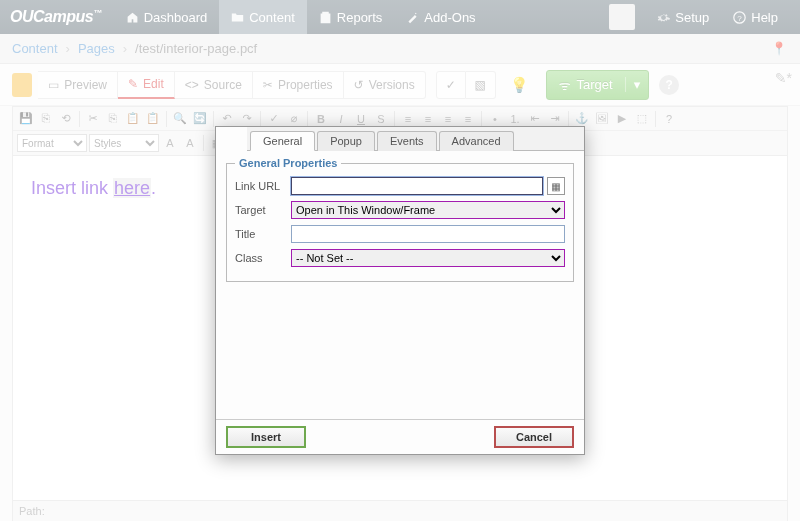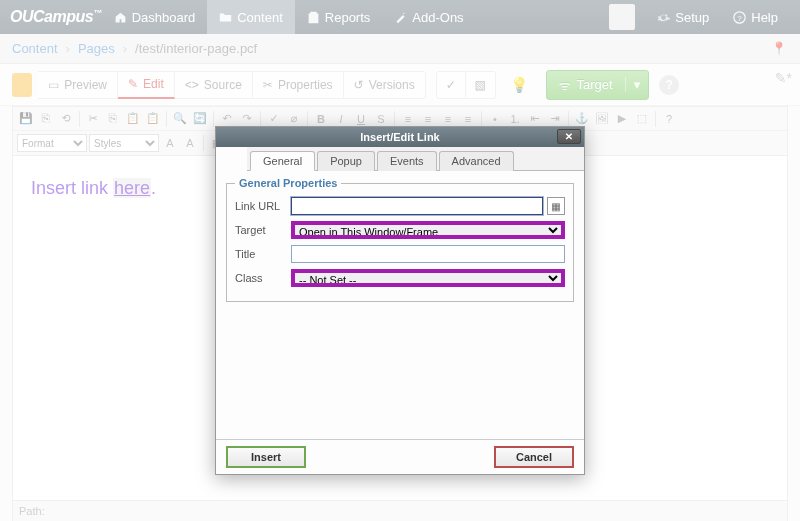--- a/index.html
+++ b/index.html
@@ -1,20 +1,20 @@
 <!DOCTYPE html>
 <html><head>
 <meta charset="utf-8">
 <style>
 * { box-sizing: border-box; margin: 0; padding: 0; }
 body { font-family: "Helvetica Neue", Arial, sans-serif; font-size: 12px; background: #f8f8f8; color: #666; width: 800px; height: 521px; overflow: hidden; position: relative; }
 
 
 .topnav { height: 34px; background: linear-gradient(#6f7d85, #5e6c74); display: flex; align-items: center; padding: 0 10px; color: #fff; }
-.logo { font-size: 16px; font-weight: bold; letter-spacing: -0.5px; font-style: italic; }
+.logo { font-size: 16px; font-weight: bold; letter-spacing: -0.5px; font-style: italic; margin-right: 12px; }
 .logo .ou { font-weight: 800; }
 .topnav .nav-item { display: flex; align-items: center; gap: 5px; padding: 0 12px; height: 34px; cursor: pointer; font-size: 13px; }
 .topnav .nav-item.active { background: #95a3ab; }
 .topnav .spacer { flex: 1; }
 .topnav .avatar { width: 26px; height: 26px; background: #e8e8e8; margin: 0 10px; border-radius: 2px; }
 .ico { display: inline-block; width: 13px; height: 13px; opacity: .9; }
 .ico svg { width: 100%; height: 100%; display: block; }
 
 
 .crumbbar { height: 30px; background: #f0f0f0; border-bottom: 1px solid #ddd; display: flex; align-items: center; padding: 0 12px; gap: 8px; color: #888; font-size: 13px; }
@@ -61,21 +61,21 @@
 .modal .tabs { display: flex; padding: 3px 3px 0; gap: 0; background: #f2f2f2; border-bottom: 1px solid #bbb; margin-left: 31px; }
 .modal .tab { padding: 3px 12px; font-size: 11px; border: 1px solid #bbb; border-bottom: none; background: #ececec; color: #555; cursor: pointer; margin-right: 2px; border-radius: 3px 3px 0 0; position: relative; top: 1px; }
 .modal .tab.active { background: #fdfdfd; border-bottom: 1px solid #fdfdfd; }
 .modal .body { padding: 6px 10px; min-height: 268px; }
 .modal fieldset { border: 1px solid #bbb; padding: 8px; }
 .modal legend { color: #4a7fb0; font-size: 11px; font-weight: bold; padding: 0 4px; }
 .modal .row { display: flex; align-items: center; margin-bottom: 6px; }
 .modal .row label { width: 56px; font-size: 11px; color: #555; }
 .modal .row input[type=text] { flex: 1; height: 18px; border: 1px solid #8fa7c6; font-size: 11px; padding: 0 3px; }
 .modal .row input.hl { border: 1px solid #446; outline: 1px solid #9bb7e4; }
-.modal .row select { flex: 1; height: 18px; font-size: 11px; border: 4px solid #a21caf; background: #f0f0f0; }
+.modal .row select { flex: 1; height: 18px; font-size: 11px; border: 1px solid #a21caf; background: #f0f0f0; }
 .modal .row .browse { width: 18px; height: 18px; margin-left: 4px; border: 1px solid #999; display: flex; align-items: center; justify-content: center; font-size: 10px; cursor: pointer; background: #fff; }
 .modal .footer { display: flex; justify-content: space-between; padding: 6px 10px; border-top: 1px solid #ccc; }
 .modal .footer button { width: 80px; height: 22px; font-size: 11px; font-weight: bold; cursor: pointer; }
 .modal .footer .ins { background: linear-gradient(#fafafa,#e8e8e8); border: 2px solid #6fa84e; color: #333; }
 .modal .footer .can { background: linear-gradient(#fafafa,#e8e8e8); border: 2px solid #b84e4e; color: #333; }
 </style>
 </head>
 <body>
 
 <div class="topnav">
@@ -251,26 +251,20 @@
   </div>
 </div>
 
 <div class="editor">
   <span>Insert link </span><span class="linktxt">here</span><span>.</span>
 </div>
 <div class="pathbar"><span>Path:</span></div>
 
 <div class="overlay">
   <div class="modal">
-    <div class="titlebar">
-      <span>Insert/Edit Link</span>
-      <div class="close">
-          <span>✕</span>
-        </div>
-    </div>
     <div class="tabs">
       <div class="tab active">General</div>
       <div class="tab">Popup</div>
       <div class="tab">Events</div>
       <div class="tab">Advanced</div>
     </div>
     <div class="body">
       <fieldset>
         <legend>General Properties</legend>
         <div class="row">

